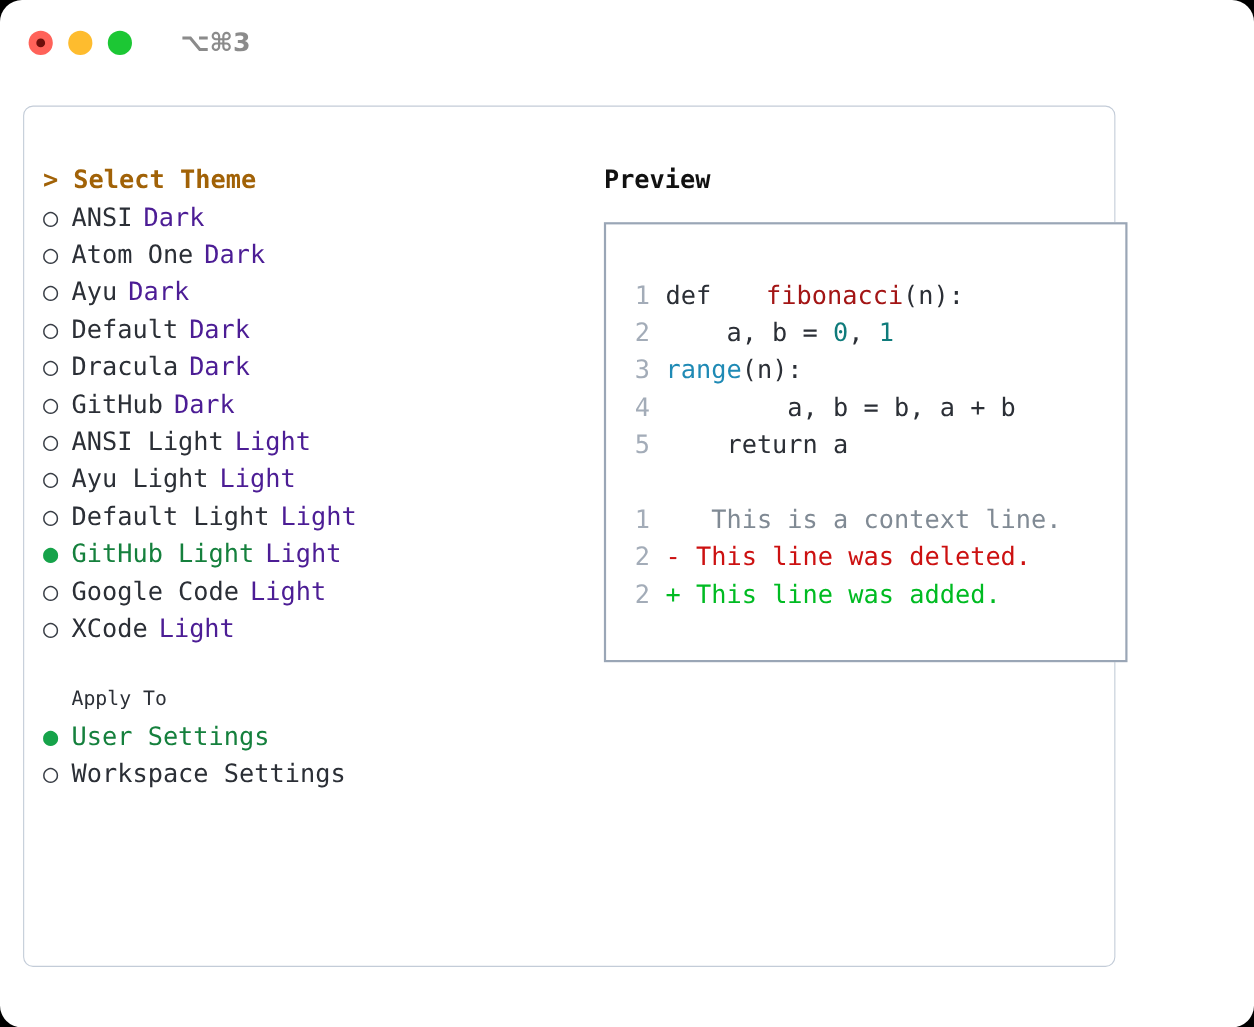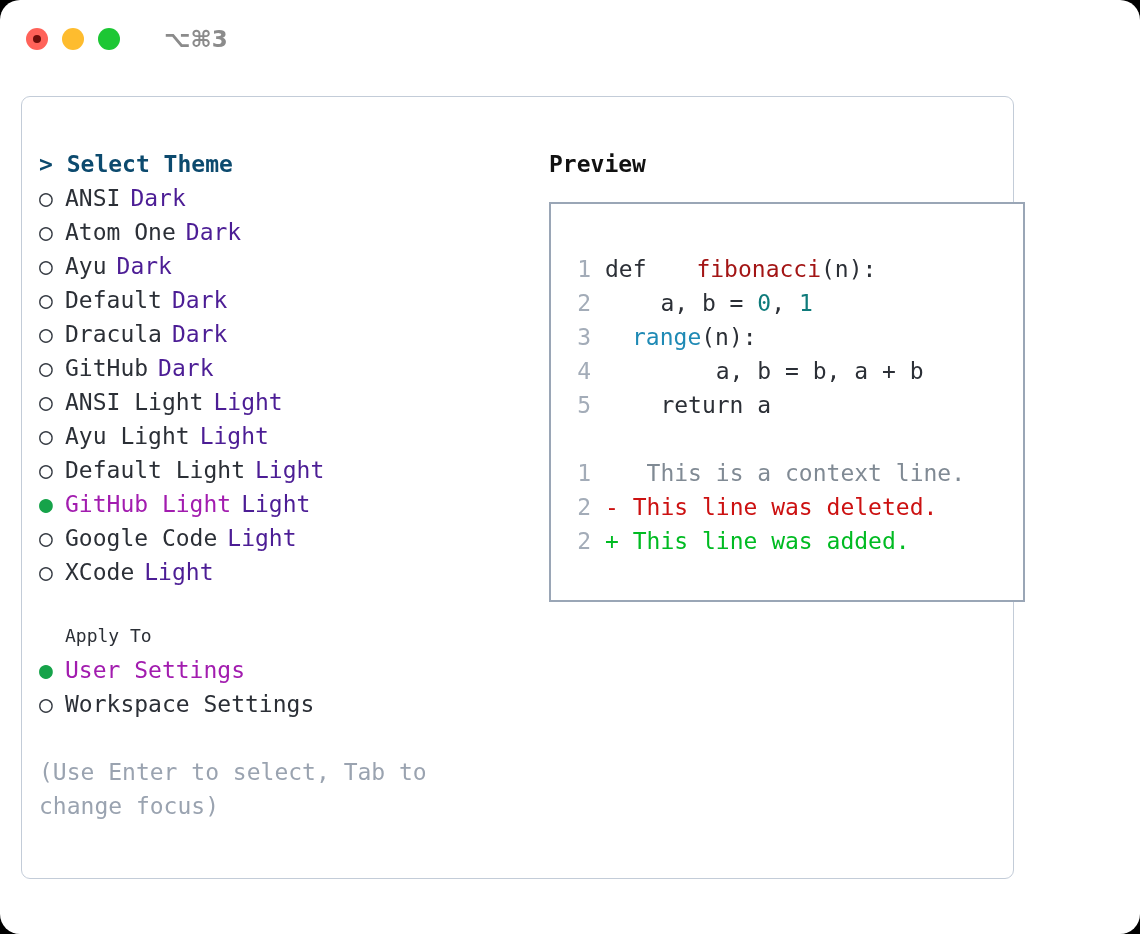--- a/index.html
+++ b/index.html
@@ -90,21 +90,21 @@
   #left-col {
     position: absolute;
     left: 17px;
     top: 50px;
     width: 430px;
   }
 
   .section-header {
     font-size: 23px;
     font-weight: bold;
-    color: #0c4a6e;
+    color: #a16207;
     line-height: 34px;
     white-space: pre;
   }
 
   .opt-row {
     display: flex;
     align-items: baseline;
     line-height: 34px;
     font-size: 23px;
     white-space: pre;
@@ -113,21 +113,21 @@
     display: inline-block;
     width: 26px;
     flex: 0 0 26px;
     font-size: 23px;
     line-height: 34px;
   }
   .marker.off { color: #3a3f47; }
   .marker.on  { color: #16a34a; }
 
   .opt-label { color: #2b2f36; }
-  .opt-label.selected { color: #a21caf; }
+  .opt-label.selected { color: #15803d; }
   .opt-tag {
     color: #4c1d95;
     margin-left: 10px;
   }
 
   .plain-label {
     font-size: 18px;
     line-height: 34px;
     color: #2b2f36;
     padding-left: 26px;
@@ -187,21 +187,21 @@
     display: inline-block;
     width: 26px;
     flex: 0 0 26px;
     text-align: right;
     color: #a3acb8;
     margin-right: 14px;
   }
   .ctext { color: #2b2f36; }
   .tok-fn      { color: #a31515; margin-left: 36px; }
   .tok-num     { color: #0f7b7b; }
-  .tok-builtin { color: #1f8ab5; margin-left: 27px; }
+  .tok-builtin { color: #1f8ab5; }
   .diff-gap { height: 34px; }
   .diff-context { color: #808a94; }
   .diff-del     { color: #cc1111; }
   .diff-add     { color: #00bb22; }
 </style>
 </head>
 <body>
 
 <div id="window">
 
@@ -240,21 +240,20 @@
 
         <div class="plain-label">Apply To</div>
 
         <div id="apply-list">
             <div class="opt-row"><span class="marker on">●</span><span class="opt-label selected">User Settings</span></div>
             <div class="opt-row"><span class="marker off">○</span><span class="opt-label">Workspace Settings</span></div>
           </div>
 
         <div class="spacer-md"></div>
 
-        <div id="hint">(Use Enter to select, Tab to change focus)</div>
       </div>
 
       <div id="right-col">
         <div id="preview-title">Preview</div>
 
         <div id="preview-box">
           <div id="code-area">
             <div id="code-lines">
                 <div class="code-line"><span class="lno">1</span><span class="ctext">def </span><span class="tok-fn">fibonacci</span><span class="ctext">(n):</span></div>
                 <div class="code-line"><span class="lno">2</span><span class="ctext">    a, b = </span><span class="tok-num">0</span><span class="ctext">, </span><span class="tok-num">1</span></div>

